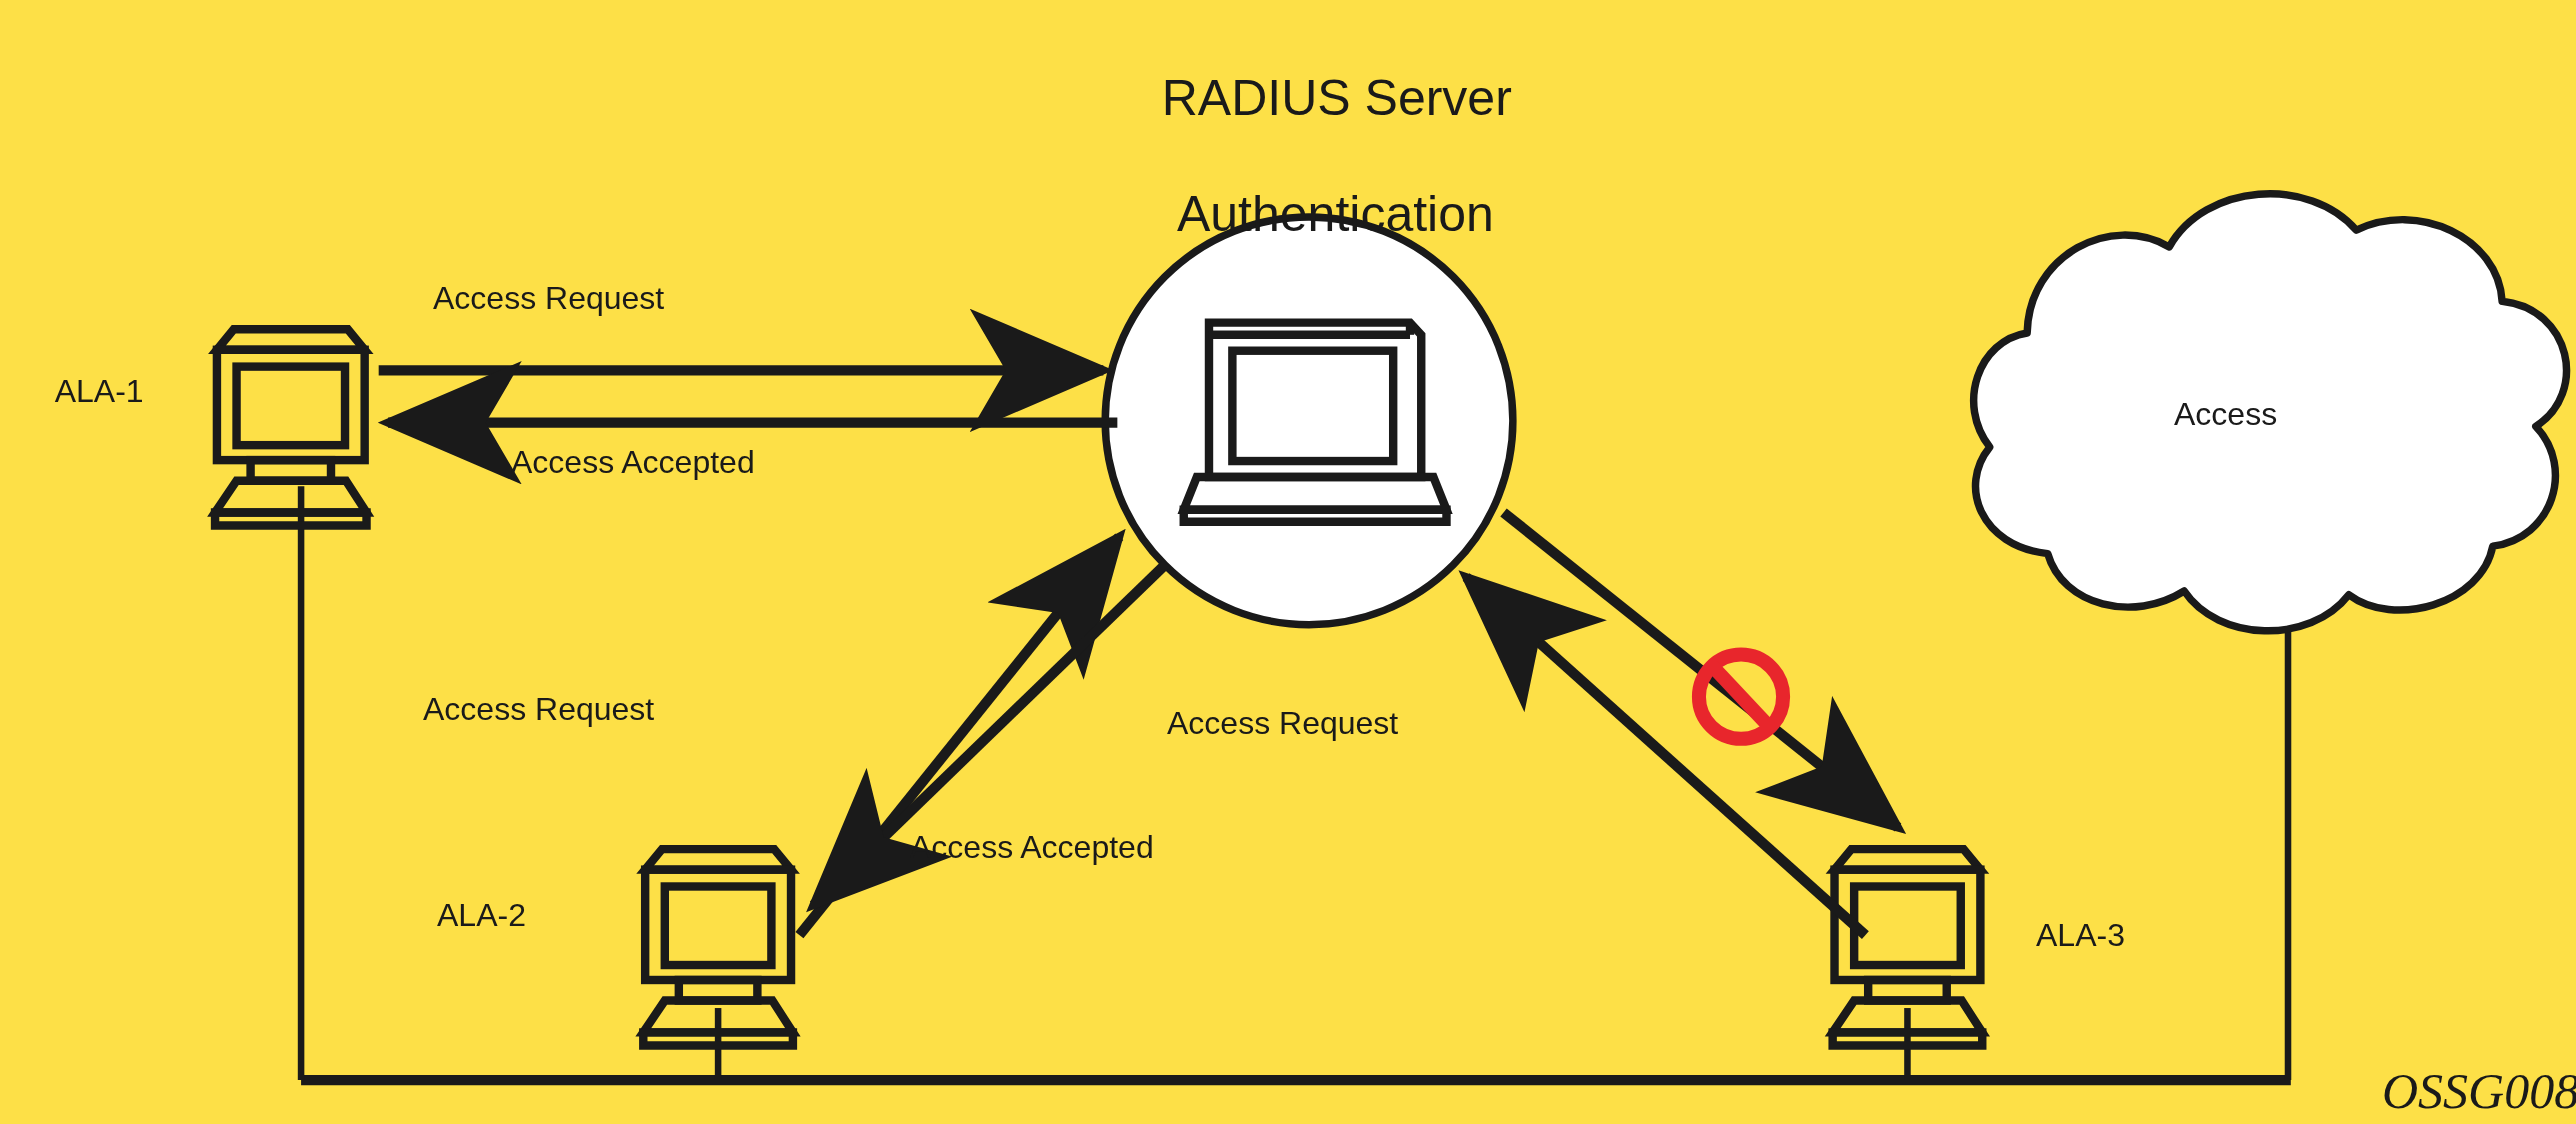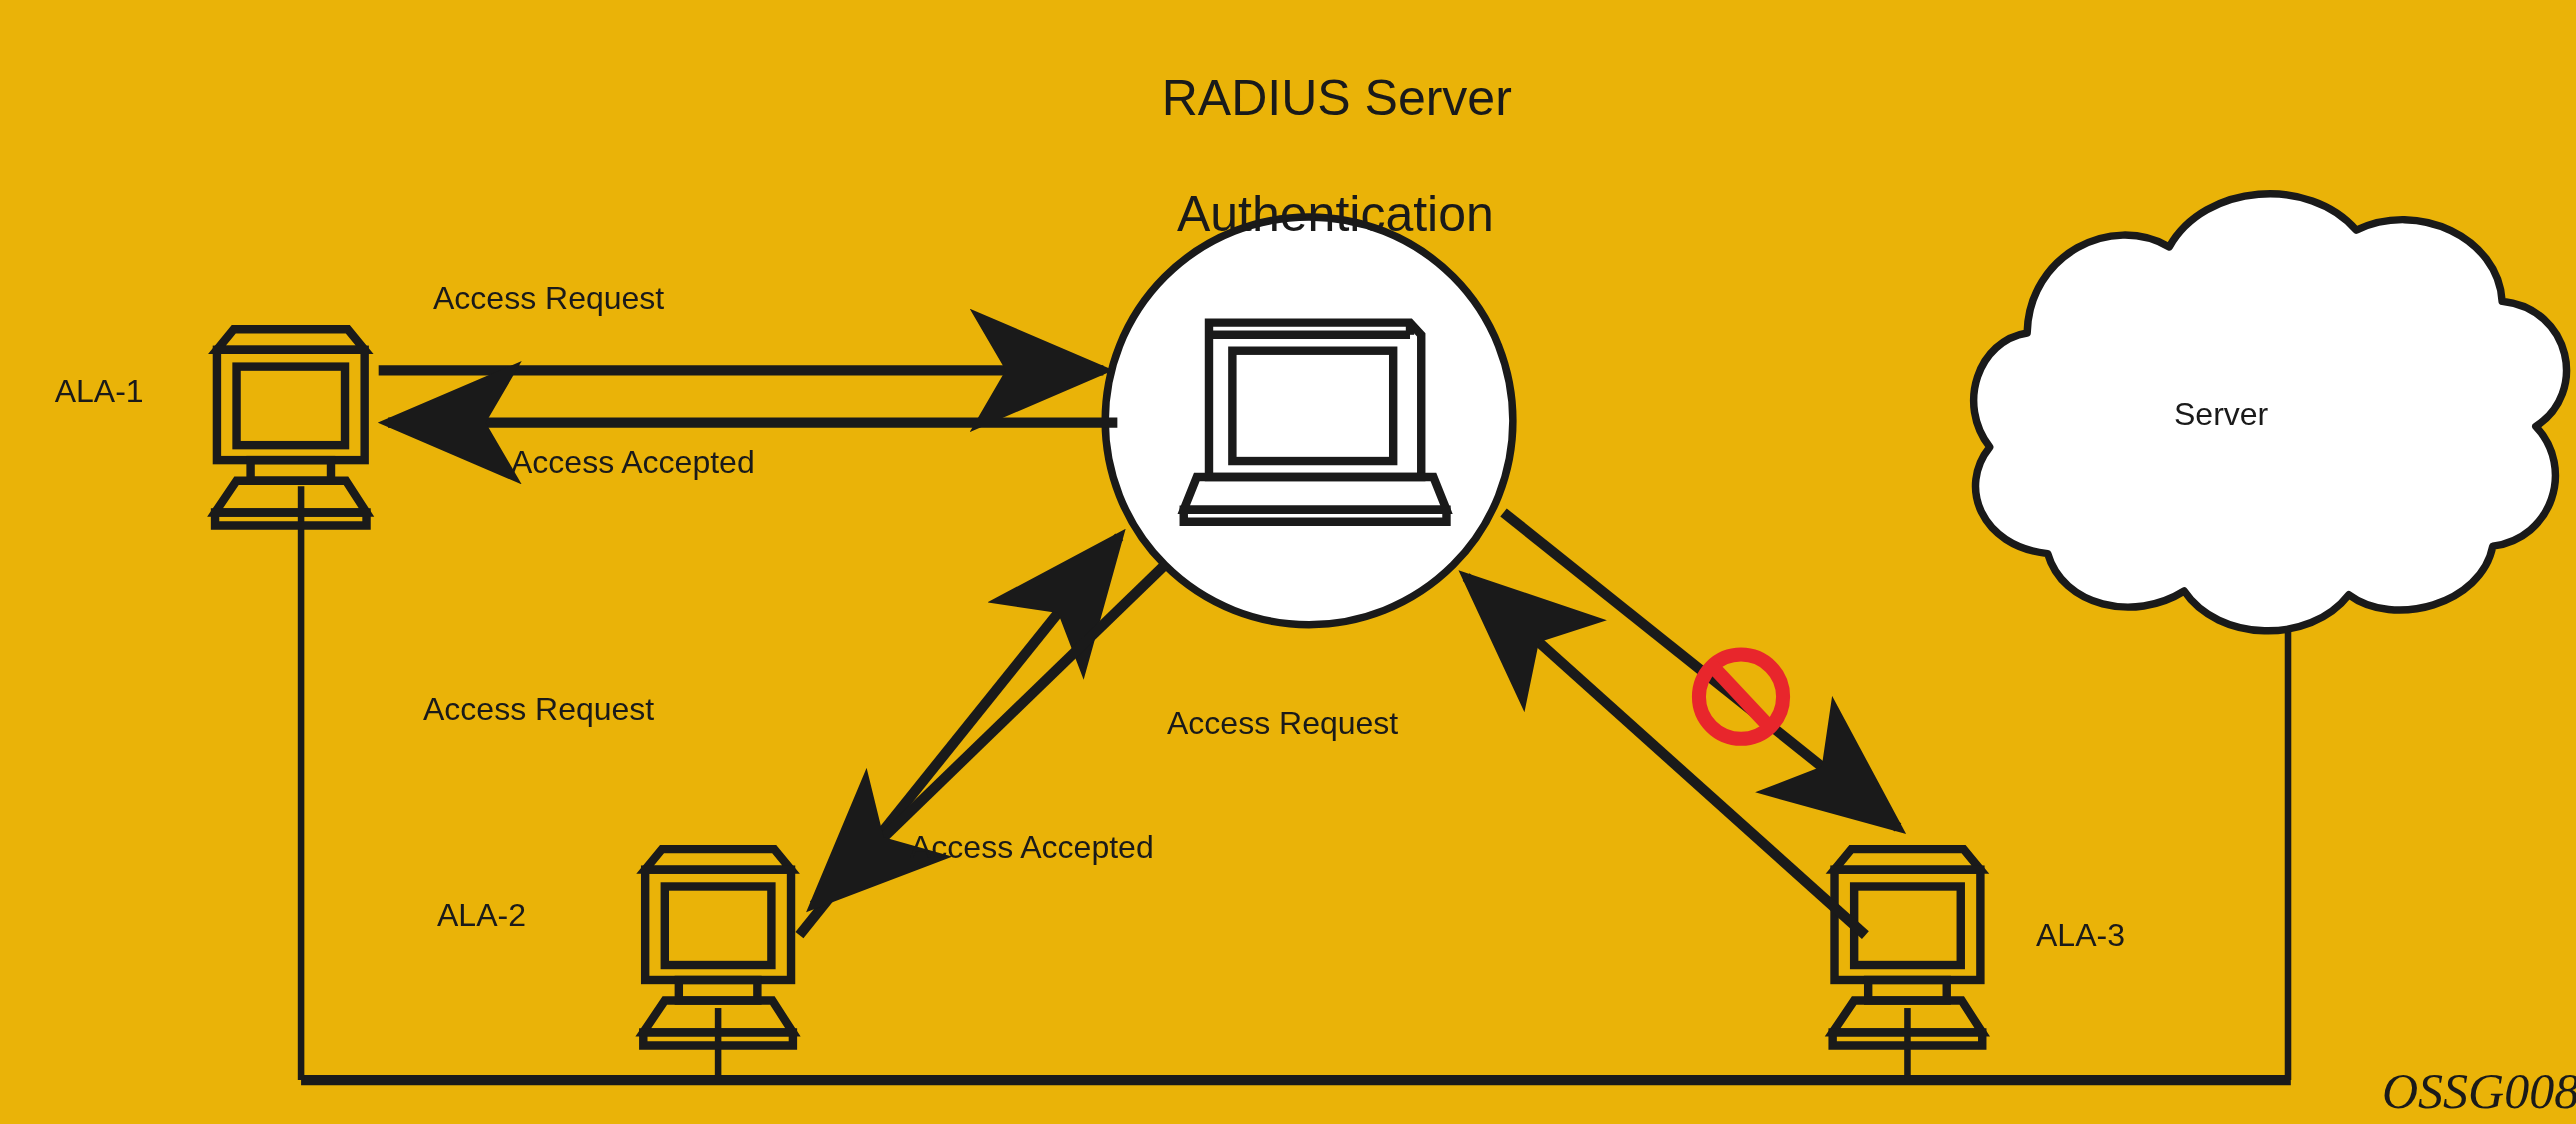--- a/index.html
+++ b/index.html
@@ -7,21 +7,21 @@
     padding: 0;
     background: #ffffff;
   }
   body {
     font-family: "Liberation Sans", sans-serif;
   }
   #canvas {
     position: relative;
     width: 2576px;
     height: 1125px;
-    background: #eab308;
+    background: #fde047;
     overflow: hidden;
   }
   #diagram-svg {
     position: absolute;
     left: 0;
     top: 0;
     width: 2576px;
     height: 1125px;
   }
   .dlabel {
@@ -167,18 +167,18 @@
   <div class="dlabel" style="left:423px; top:692px;">Access Request</div>
 
   <div class="dlabel" style="left:910px; top:830px;">Access Accepted</div>
 
   <div class="dlabel" style="left:437px; top:898px;">ALA-2</div>
 
   <div class="dlabel" style="left:1167px; top:706px;">Access Request</div>
 
   <div class="dlabel" style="left:2036px; top:918px;">ALA-3</div>
 
-  <div class="dlabel" style="left:2174px; top:397px;">Server</div>
+  <div class="dlabel" style="left:2174px; top:397px;">Access</div>
 
   <div class="figure-id" style="position:absolute; left:2382px; top:1062px;">OSSG008</div>
 
 </div>
 
 
 </body></html>

